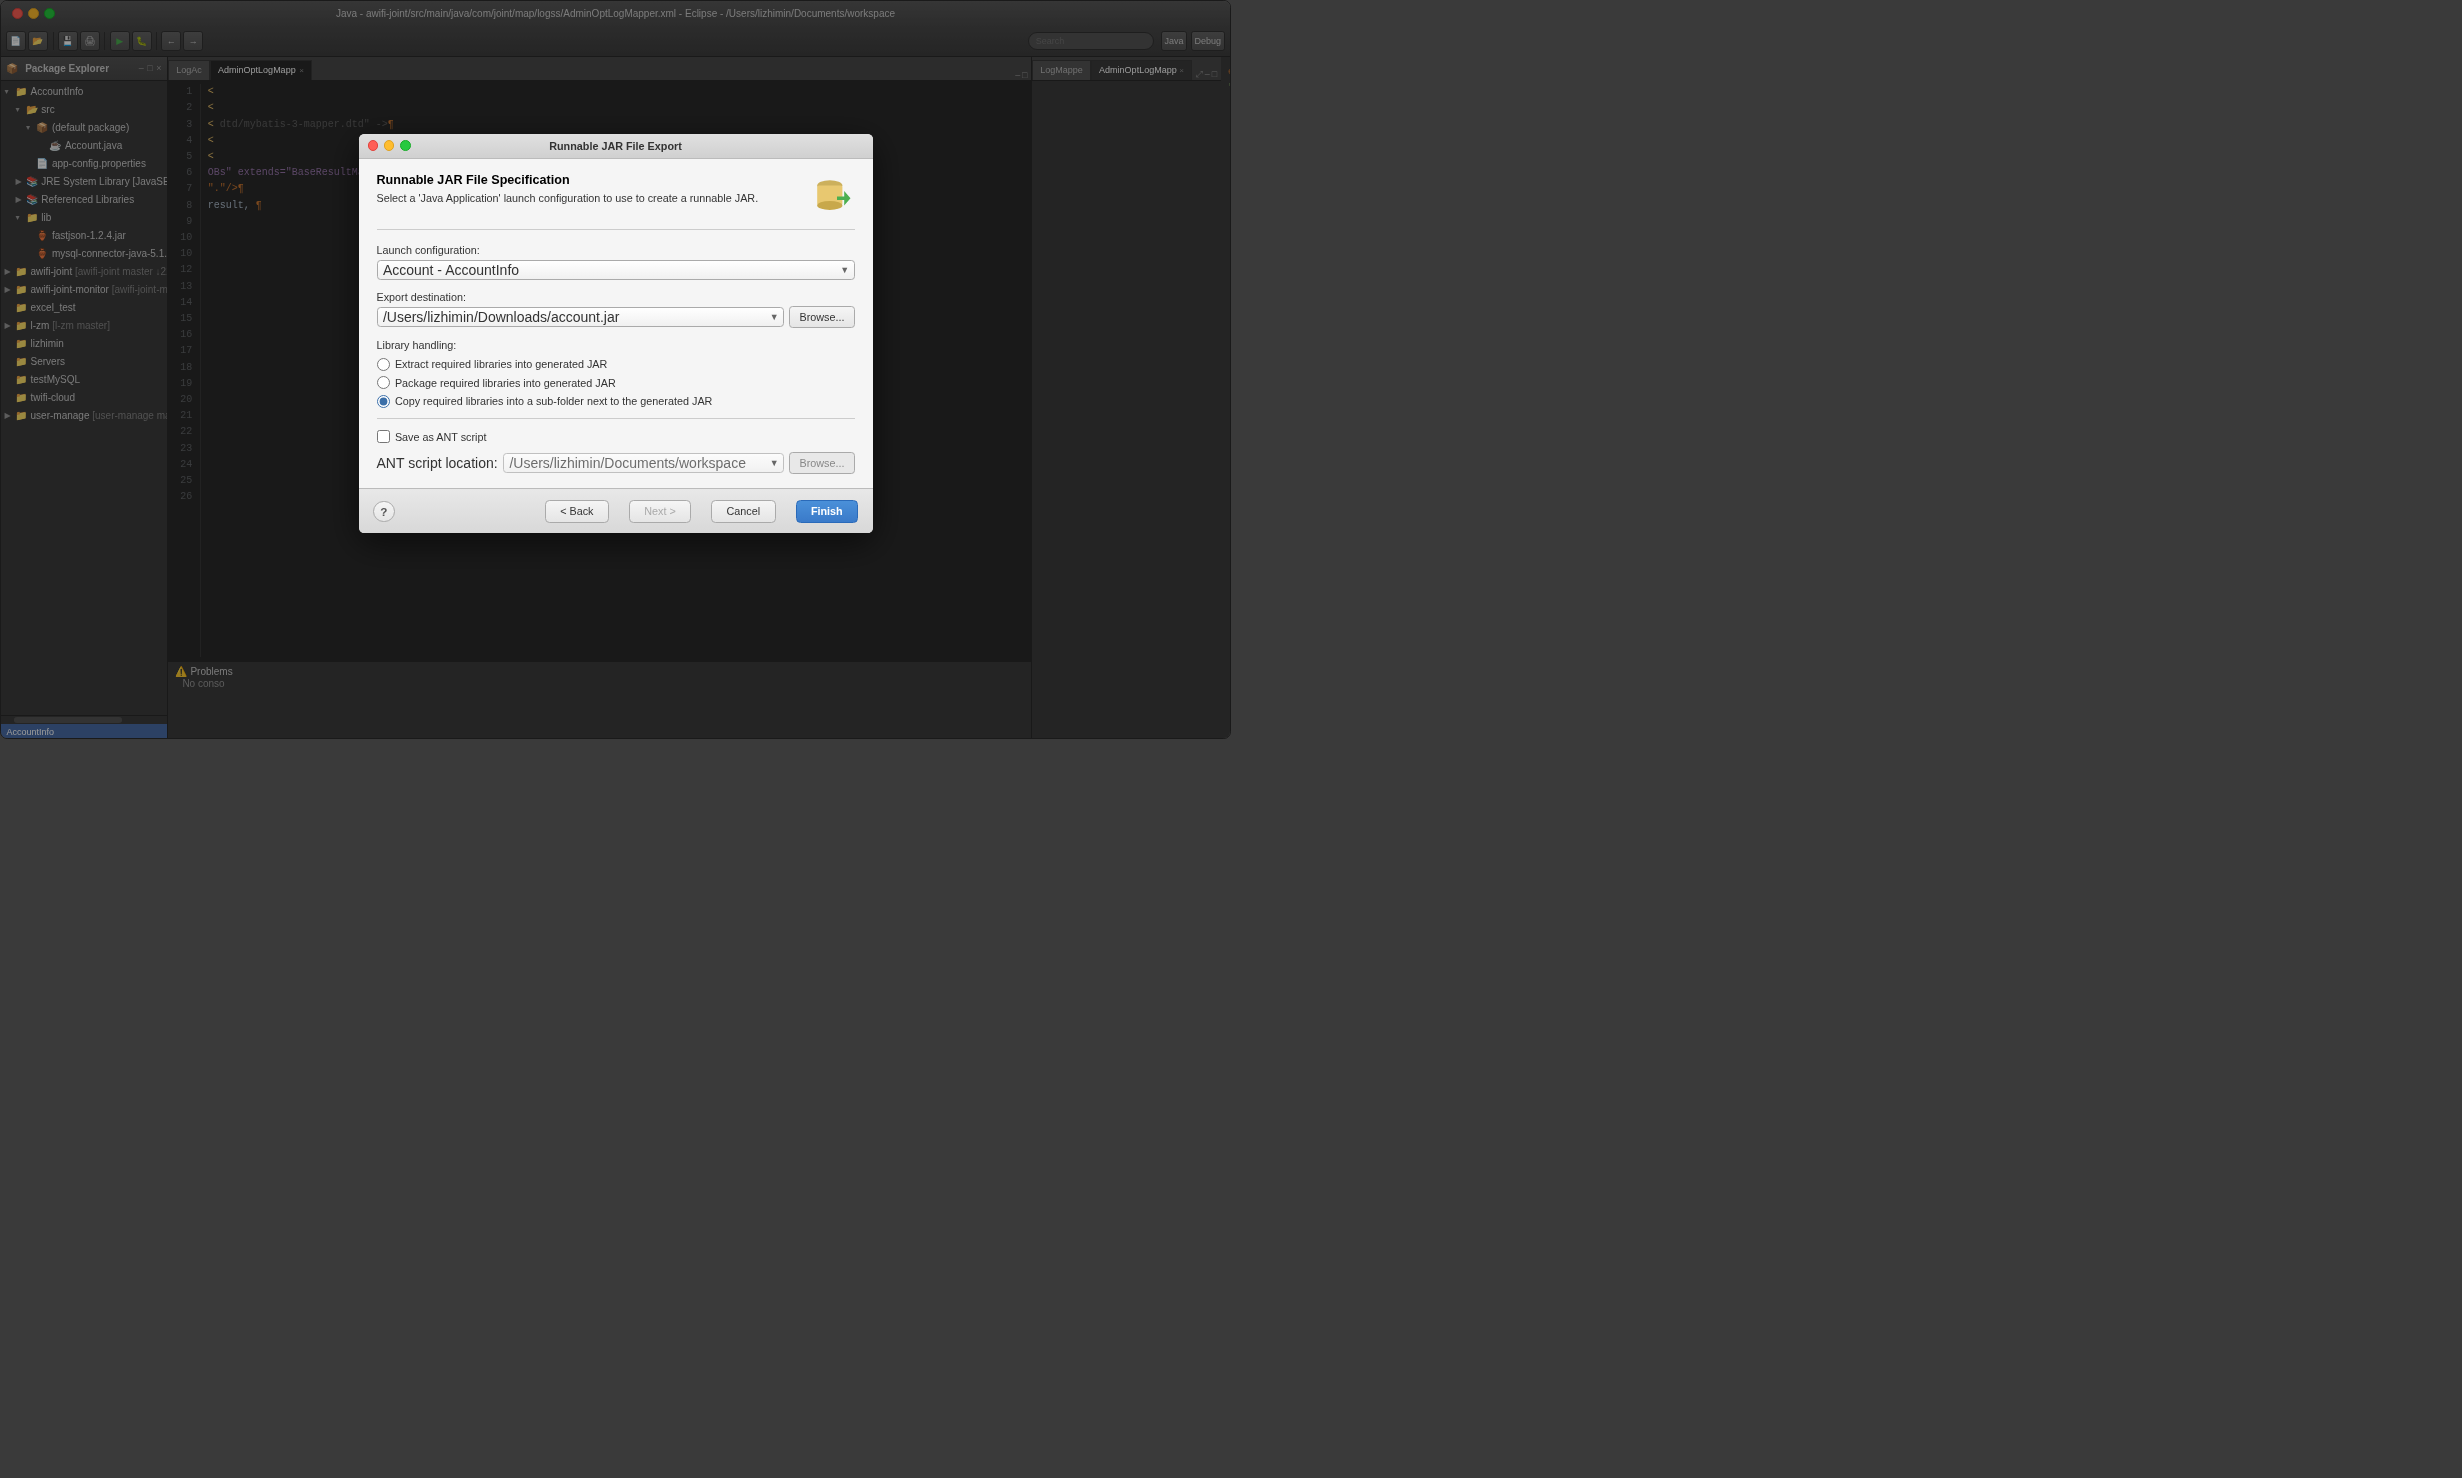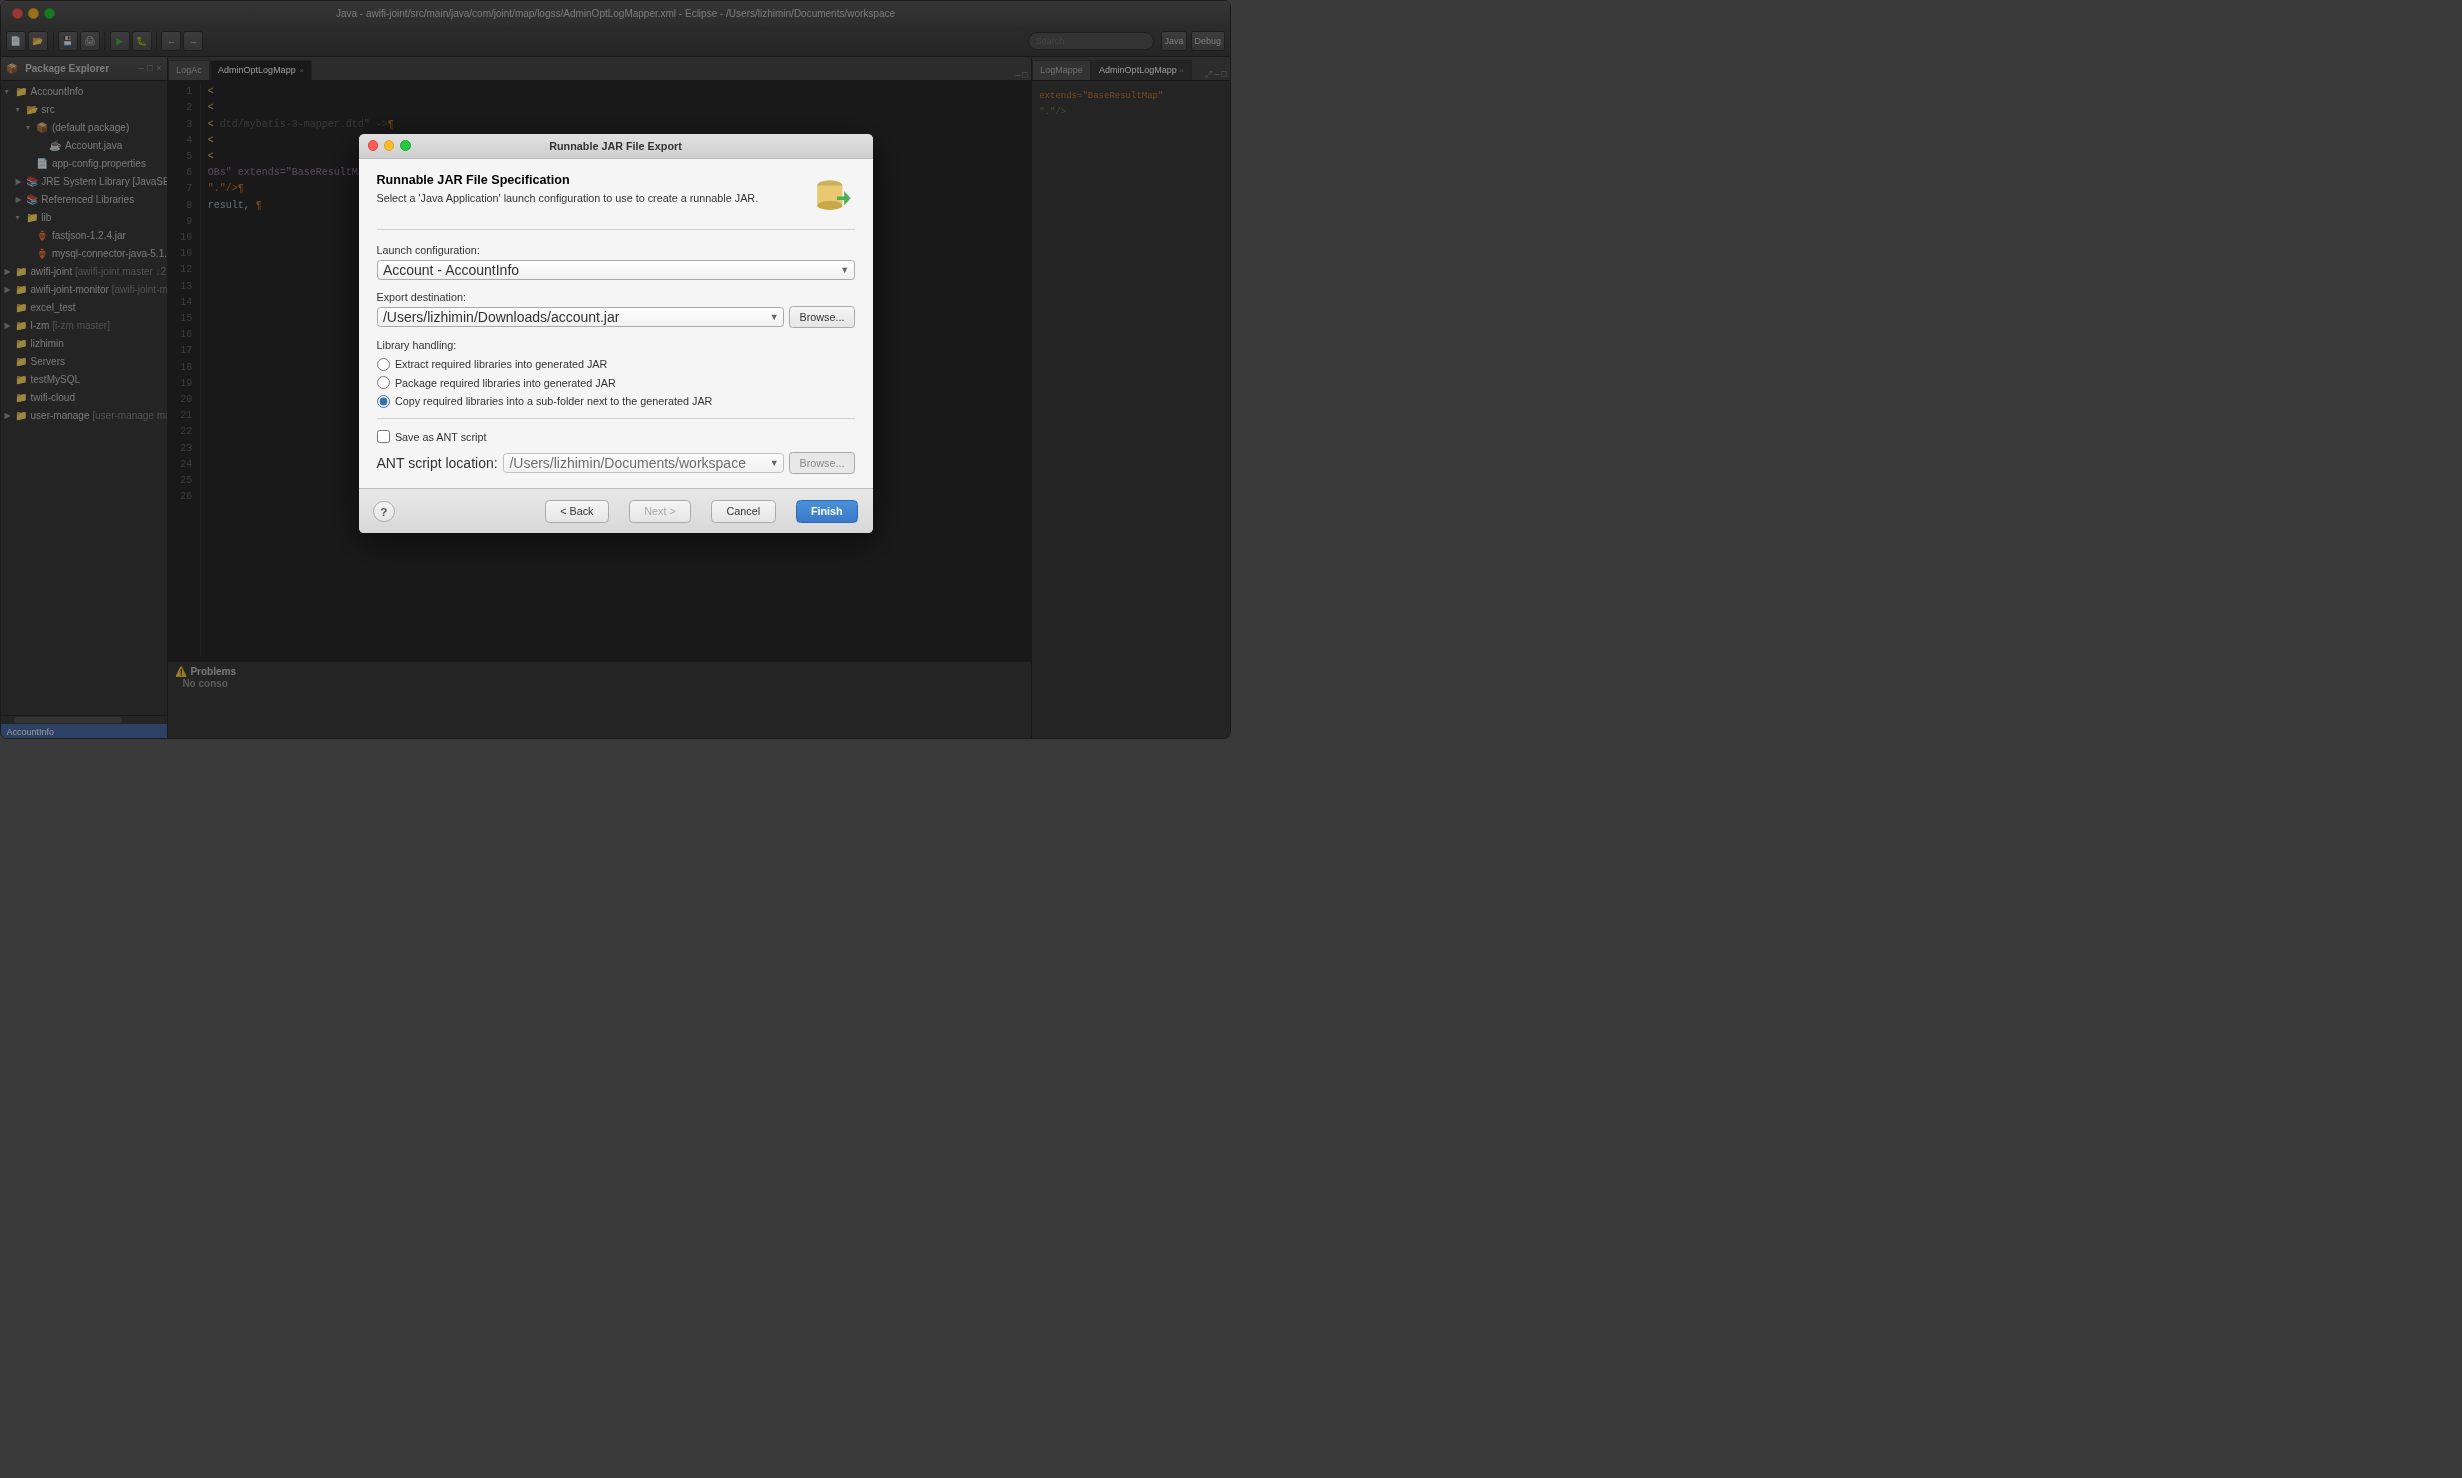--- a/index.html
+++ b/index.html
@@ -226,21 +226,21 @@
     }
     .xml-tag { color: #e8bf6a; }
     .xml-attr { color: #9876aa; }
 
     
     .right-panel {
       width: 199px;
       background: #3c3c3c;
       border-left: 0.9px solid #2a2a2a;
       display: flex;
-      flex-direction: column;
+      flex-direction: row;
     }
     .right-tabs {
       height: 23.5px;
       background: #4a4a4a;
       display: flex;
       align-items: flex-end;
       border-bottom: 0.9px solid #2a2a2a;
     }
     .right-tab {
       height: 20px;
@@ -773,21 +773,21 @@
           <div class="code-line"></div>
           <div class="code-line"></div>
           <div class="code-line"></div>
           <div class="code-line"></div>
           <div class="code-line"></div>
         </div>
       </div>
 
       <div style="height:79px; background:#3c3c3c; border-top:0.9px solid #2a2a2a; display:flex; flex-direction:column;">
         <div style="flex:1; display:flex; padding:3.6px 7.2px; gap:7.2px;">
-          <div style="display:flex; flex-direction:column; gap:1.8px;font-weight:bold;">
+          <div style="display:flex; flex-direction:column; gap:1.8px;">
             <span style="color:#ccc; font-size:10px;">⚠️ Problems</span>
             <span style="color:#999; font-size:10px; padding-left:7.2px;">No conso</span>
           </div>
         </div>
       </div>
     </div>
 
     <div class="right-panel">
       <div class="right-tabs">
         <div class="right-tab">

